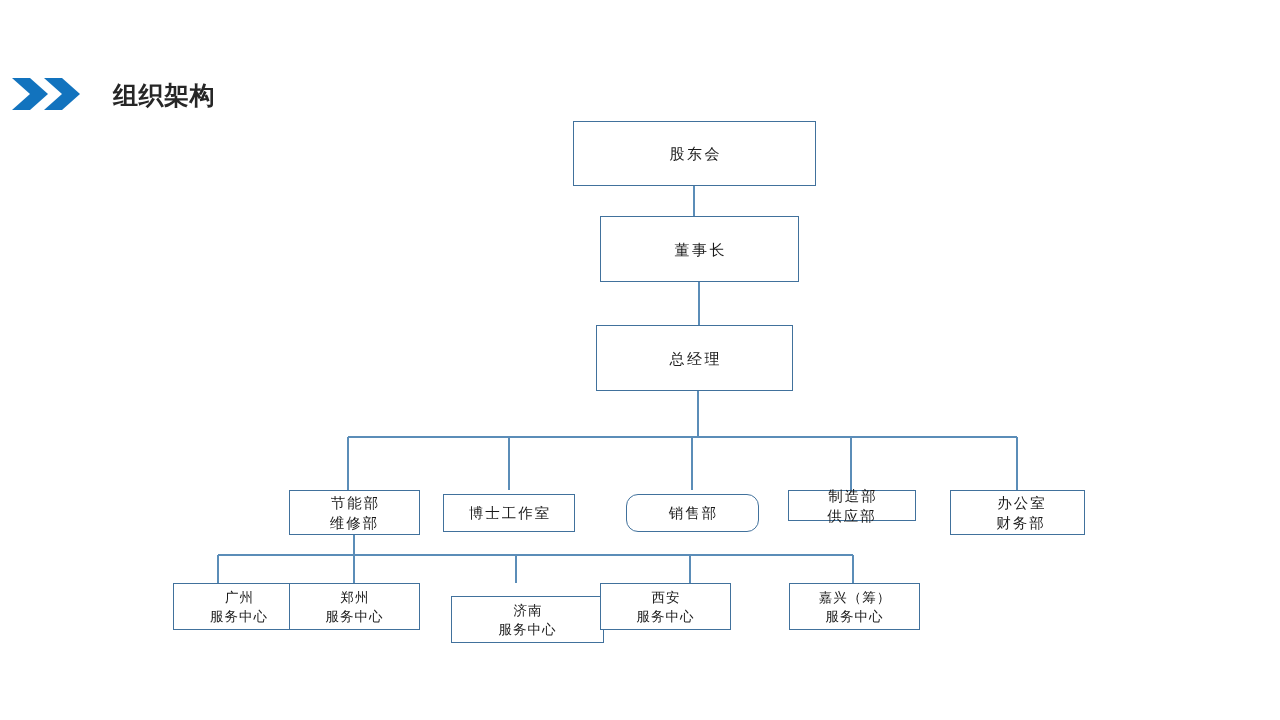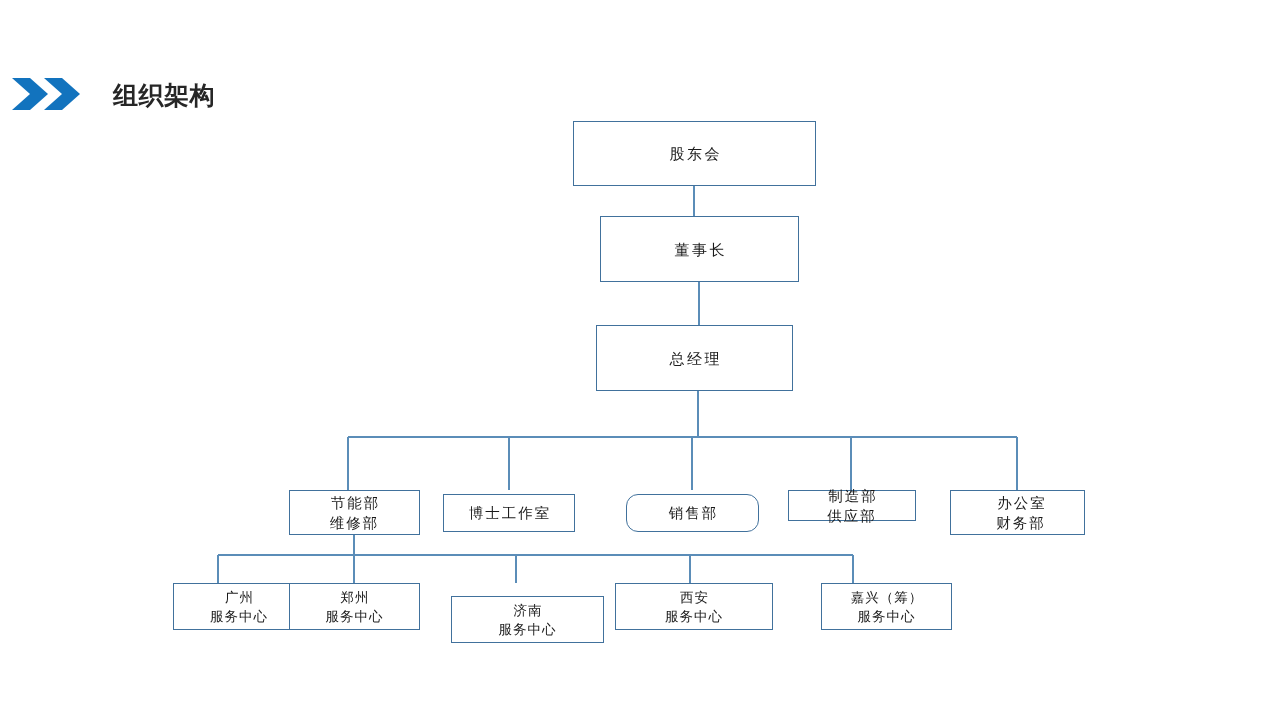--- a/index.html
+++ b/index.html
@@ -197,23 +197,23 @@
   <div class="node small" style="left:289px; top:583px; width:131px; height:47px;">
     <span class="node-label">郑州
 服务中心</span>
   </div>
 
   <div class="node small" style="left:451px; top:596px; width:153px; height:47px;">
     <span class="node-label">济南
 服务中心</span>
   </div>
 
-  <div class="node small" style="left:615px; top:583px; width:158px; height:47px;">
+  <div class="node small" style="left:600px; top:583px; width:131px; height:47px;">
     <span class="node-label">西安
 服务中心</span>
   </div>
 
-  <div class="node small" style="left:789px; top:583px; width:131px; height:47px;margin-left:32px;">
+  <div class="node small" style="left:789px; top:583px; width:131px; height:47px;">
     <span class="node-label">嘉兴（筹）
 服务中心</span>
   </div>
 
 </div>
 
 </body></html>

